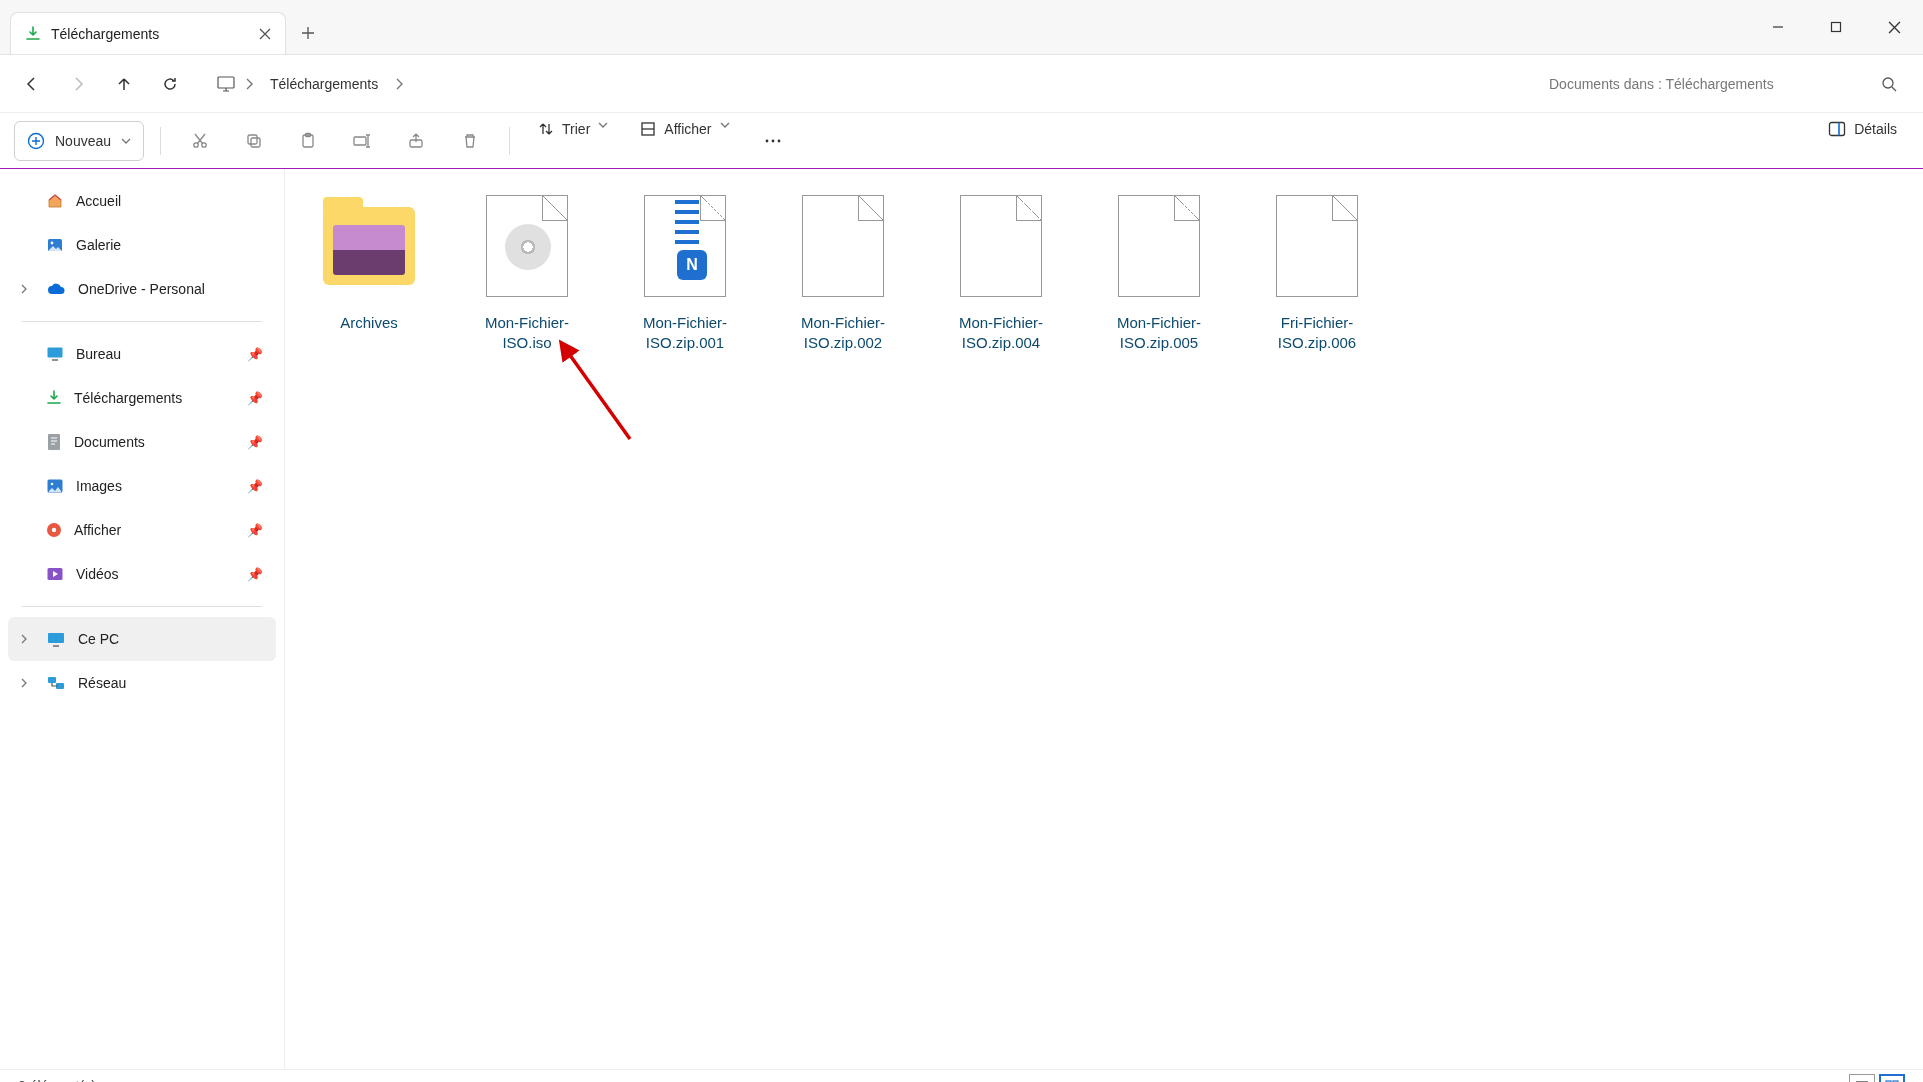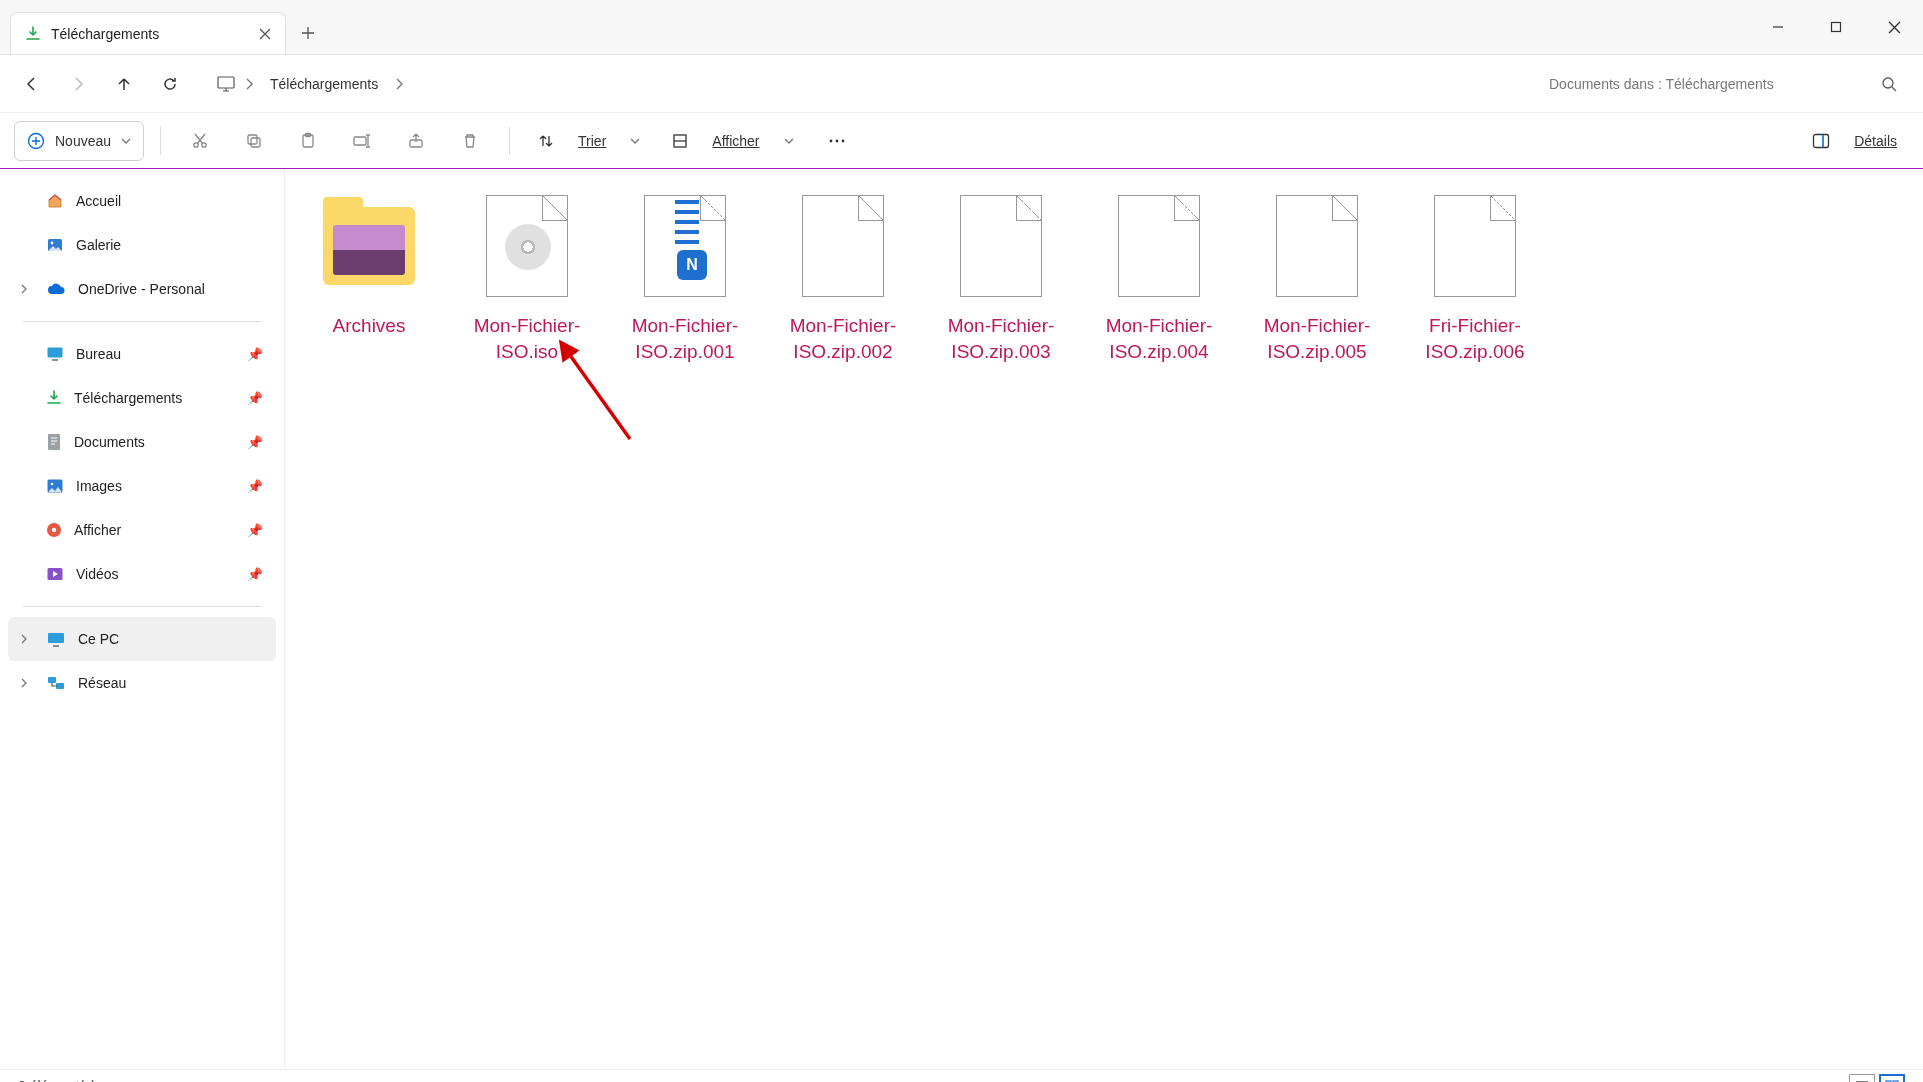--- a/index.html
+++ b/index.html
@@ -16,35 +16,35 @@
     .nav-btn { width: 44px; height: 44px; display: flex; align-items: center; justify-content: center; border-radius: 6px; color: #555; }
     .nav-btn.disabled { color: #bbb; }
     .addressbar { flex: 1; height: 44px; margin: 0 10px; display: flex; align-items: center; padding: 0 12px; border-radius: 24px; }
     .addr-segment { display: flex; align-items: center; gap: 14px; padding: 0 8px; color: #333; }
     .searchbox { width: 380px; height: 44px; border-radius: 24px; display: flex; align-items: center; padding: 0 16px; color: #777; }
     
     .toolbar { height: 56px; display: flex; align-items: center; padding: 0 14px; gap: 8px; border-bottom: 1px solid #a21caf; }
     .tool-new { height: 40px; border: 1px solid #d0d0d0; border-radius: 6px; display: flex; align-items: center; padding: 0 12px; gap: 10px; color: #333; }
     .tool-btn { width: 46px; height: 40px; display: flex; align-items: center; justify-content: center; color: #888; border-radius: 6px; }
     .tool-sep { width: 1px; height: 28px; background: #ddd; margin: 0 8px; }
-    .tool-drop { height: 40px; display: flex; align-items: center; gap: 24px; padding: 0 12px; border-radius: 6px; color: #333; text-decoration: underline; }
+    .tool-drop { height: 40px; display: flex; align-items: flex-start; gap: 8px; padding: 0 12px; border-radius: 6px; color: #333; }
     .tool-spacer { flex: 1; }
     
     .body { display: flex; height: 900px; }
     .sidebar { width: 285px; border-right: 1px solid #eee; padding: 10px 8px; }
     .side-item { height: 44px; display: flex; align-items: center; gap: 12px; padding: 0 12px 0 38px; border-radius: 6px; color: #222; position: relative; }
     .side-item.expandable { padding-left: 38px; }
     .side-chevron { position: absolute; left: 12px; color: #777; font-size: 12px; }
     .side-pin { margin-left: auto; color: #aaa; font-size: 13px; }
     .side-item.selected { background: #f0f0f0; }
     .side-sep { height: 1px; background: #e0e0e0; margin: 10px 14px; }
     .files { flex: 1; padding: 20px 26px; display: flex; flex-wrap: wrap; gap: 12px 42px; align-content: flex-start; position: relative; }
     .file { width: 116px; display: flex; flex-direction: column; align-items: center; text-align: center; gap: 10px; }
     .file-icon { width: 92px; height: 114px; display: flex; align-items: center; justify-content: center; }
-    .file-label { font-size: 19px; line-height: 1.35; color: #be185d; word-break: break-word; }
+    .file-label { font-size: 15px; line-height: 1.35; color: #0c4a6e; word-break: break-word; }
     
     .page { width: 82px; height: 102px; background: #fff; border: 1px solid #999; position: relative; }
     .page::after { content: ""; position: absolute; top: 0; right: 0; width: 24px; height: 24px; background: linear-gradient(225deg, transparent 50%, #999 50%, #999 52%, #fff 52%); border-left: 1px solid #999; border-bottom: 1px solid #999; }
     .folder { width: 96px; height: 78px; background: #fbd868; border-radius: 6px; position: relative; }
     .folder::before { content: ""; position: absolute; top: -10px; left: 0; width: 40px; height: 14px; background: #fbd868; border-radius: 4px 4px 0 0; }
     .folder-img { position: absolute; inset: 18px 10px 10px 10px; background: linear-gradient(180deg,#c68bcf 50%,#6b3d6e 50%); border-radius: 3px; }
     .disc { width: 46px; height: 46px; border-radius: 50%; background: radial-gradient(circle, #fff 0 14%, #bbb 14% 22%, #e0e0e0 22% 100%); position: absolute; left: 18px; top: 28px; }
     .nanazip-blue { position: absolute; left: 32px; top: 54px; width: 30px; height: 30px; background: #1f6fd0; border-radius: 6px; display: flex; align-items: center; justify-content: center; color: #fff; font-weight: 700; font-size: 16px; }
     .nanazip-dots { position: absolute; left: 30px; top: 4px; width: 24px; height: 46px; background: repeating-linear-gradient(180deg,#1f6fd0 0 4px, transparent 4px 10px); }
     
@@ -411,26 +411,20 @@
     <div class="file">
       <div class="file-icon">
           <div class="page"></div>
         </div>
       <div class="file-label">Mon-Fichier-ISO.zip.002</div>
     </div>
     <div class="file">
       <div class="file-icon">
           <div class="page"></div>
         </div>
-      <div class="file-label">Mon-Fichier-ISO.zip.003</div>
-    </div>
-    <div class="file">
-      <div class="file-icon">
-          <div class="page"></div>
-        </div>
       <div class="file-label">Mon-Fichier-ISO.zip.004</div>
     </div>
     <div class="file">
       <div class="file-icon">
           <div class="page"></div>
         </div>
       <div class="file-label">Mon-Fichier-ISO.zip.005</div>
     </div>
     <div class="file">
       <div class="file-icon">

